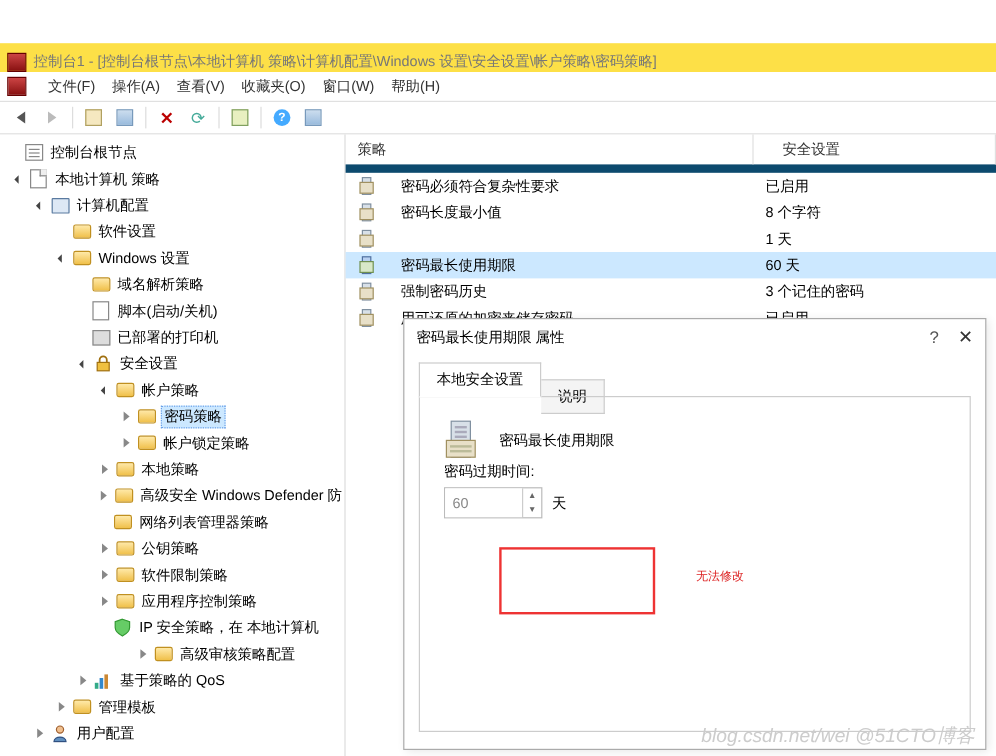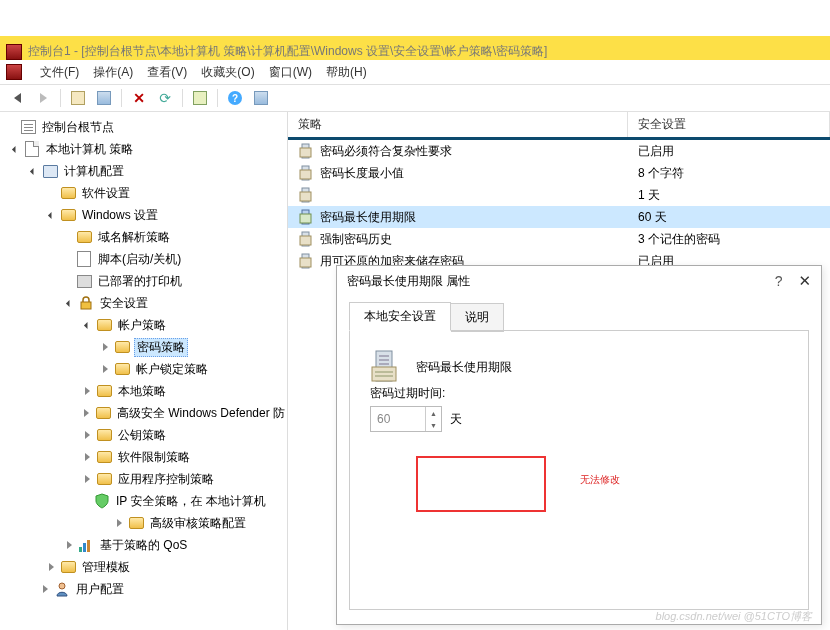--- a/index.html
+++ b/index.html
@@ -17,28 +17,28 @@
     .icon-x { font-weight: bold; color: #b00; font-size: 14px; }
     .icon-refresh { color: #4a9; font-size: 14px; }
     .icon-sheet { width: 14px; height: 14px; background: #f5e8c0; border: 1px solid #b0a060; position: relative; }
     .icon-sheet2 { width: 14px; height: 14px; background: #e8f0c0; border: 1px solid #80a060; }
     .icon-help { width: 14px; height: 14px; border-radius: 50%; background: #4af; color: #fff; font-size: 10px; display: flex; align-items: center; justify-content: center; font-weight: bold; }
     .icon-tabs { width: 14px; height: 14px; background: linear-gradient(#cde, #9bd); border: 1px solid #79b; }
 
     .main { display: flex; height: calc(630px - 24px - 24px - 28px); }
     .tree-panel { width: 288px; border-right: 1px solid #ddd; overflow: auto; padding: 4px 0; }
     .list-panel { flex: 1; position: relative; }
-    .list-header { display: flex; border-bottom: 3px solid #0c4a6e; }
+    .list-header { display: flex; border-bottom: 7px solid #0c4a6e; gap: 14px; }
     .list-header .col { padding: 4px 10px; border-right: 1px solid #e0e0e0; color: #333; }
     .col.policy { width: 340px; }
     .col.setting { flex: 1; }
     .list-body { }
     .list-row { display: flex; align-items: center; height: 22px; }
     .list-row.selected { background: #cce8ff; }
-    .list-row .cell-policy { width: 340px; padding-left: 10px; display: flex; align-items: center; gap: 6px; }
+    .list-row .cell-policy { width: 340px; padding-left: 10px; display: flex; align-items: center; gap: 20px; }
     .list-row .cell-setting { flex: 1; padding-left: 10px; }
     .policy-icon { width: 16px; height: 16px; display: inline-flex; align-items: center; justify-content: center; }
     .policy-icon svg { width: 16px; height: 16px; }
     .tree-node { display: flex; align-items: center; height: 22px; white-space: nowrap; cursor: default; }
     .expander { width: 14px; height: 14px; display: inline-flex; align-items: center; justify-content: center; margin-right: 2px; color: #666; }
     .exp-open::before { content: ""; border-left: 5px solid #444; border-top: 5px solid transparent; transform: rotate(45deg); display: block; }
     .exp-closed::before { content: ""; border-left: 5px solid transparent; border-top: 5px solid #888; border-bottom: 5px solid transparent; border-left: 5px solid #888; width:0; height:0; }
     .exp-closed { }
     .exp-closed::before { content: ""; width:0; height:0; border-top: 4px solid transparent; border-bottom: 4px solid transparent; border-left: 5px solid #888; }
     .node-icon { width: 16px; height: 16px; margin-right: 4px; display: inline-flex; align-items: center; justify-content: center; }
@@ -57,35 +57,35 @@
 
     
     .dialog { position: absolute; left: 336px; top: 265px; width: 486px; height: 360px; background: #fff; border: 1px solid #aaa; box-shadow: 2px 2px 8px rgba(0,0,0,0.1); }
     .dlg-title { display: flex; align-items: center; height: 30px; padding: 0 10px; font-size: 12px; }
     .dlg-title .spacer { flex: 1; }
     .dlg-title .q { color: #555; margin-right: 16px; font-size: 14px; }
     .dlg-title .close { color: #333; font-size: 15px; }
     .dlg-tabs { display: flex; margin: 6px 12px 0 12px; }
     .dlg-tab { padding: 5px 14px; border: 1px solid #ccc; background: #fff; font-size: 12px; position: relative; }
     .dlg-tab.active { border-bottom-color: #fff; z-index: 2; }
-    .dlg-tab:not(.active) { background: #f4f4f4; border-left: none; top: 1px; }
+    .dlg-tab:not(.active) { background: #f4f4f4; border-left: none; top: 14px; }
     .dlg-body { border: 1px solid #ccc; margin: 0 12px 12px 12px; padding: 18px 20px; height: 280px; position: relative; margin-top: -1px; }
     .dlg-policy-title { display: flex; align-items: center; gap: 14px; }
     .dlg-server-icon { width: 32px; height: 36px; }
     .dlg-group { }
     .dlg-field-label { font-size: 12px; }
     .spinner-wrap { display: flex; align-items: center; gap: 8px; margin-top: 4px; }
-    .spinner { width: 72px; height: 26px; border: 1px solid #bbb; display: flex; background: #fff; }
+    .spinner { width: 82px; height: 26px; border: 1px solid #bbb; display: flex; background: #fff; }
     .spinner input { border: none; flex: 1; padding: 0 6px; font-size: 12px; color: #888; outline: none; width: 50px; }
     .spinner-btns { width: 16px; border-left: 1px solid #ccc; display: flex; flex-direction: column; }
     .spin-btn { flex: 1; display: flex; align-items: center; justify-content: center; font-size: 7px; color: #666; }
     .red-box { position: absolute; border: 2px solid #e33; left: 66px; top: 125px; width: 130px; height: 56px; }
     .red-label { position: absolute; left: 230px; top: 142px; color: #d22; font-size: 10px; }
 
-    .watermark { position: absolute; right: 18px; bottom: 6px; color: #ccc; font-size: 11px; font-style: italic; pointer-events: none; }
+    .watermark { position: absolute; right: 18px; bottom: 6px; color: #ccc; font-size: 16px; font-style: italic; pointer-events: none; }
   </style>
 </head>
 <body>
 
 <div class="titlebar">
   <div class="app-icon"></div>
   <span>控制台1 - [控制台根节点\本地计算机 策略\计算机配置\Windows 设置\安全设置\帐户策略\密码策略]</span>
 </div>
 
 <div class="menubar">
@@ -226,20 +226,26 @@
         </span>
       <span class="tree-label">本地策略</span>
     </div>
     <div class="tree-node" style="padding-left:80px">
       <span class="expander exp-closed"></span>
       <span class="node-icon">
           <span class="folder"></span>
         </span>
       <span class="tree-label">高级安全 Windows Defender 防</span>
     </div>
+    <div class="tree-node" style="padding-left:94px">
+      <span class="node-icon">
+          <span class="folder"></span>
+        </span>
+      <span class="tree-label">网络列表管理器策略</span>
+    </div>
     <div class="tree-node" style="padding-left:80px">
       <span class="expander exp-closed"></span>
       <span class="node-icon">
           <span class="folder"></span>
         </span>
       <span class="tree-label">公钥策略</span>
     </div>
     <div class="tree-node" style="padding-left:80px">
       <span class="expander exp-closed"></span>
       <span class="node-icon">
@@ -280,21 +286,21 @@
         </span>
       <span class="tree-label">基于策略的 QoS</span>
     </div>
     <div class="tree-node" style="padding-left:44px">
       <span class="expander exp-closed"></span>
       <span class="node-icon">
           <span class="folder"></span>
         </span>
       <span class="tree-label">管理模板</span>
     </div>
-    <div class="tree-node" style="padding-left:38px">
+    <div class="tree-node" style="padding-left:26px">
       <span class="expander exp-closed"></span>
       <span class="node-icon">
           <svg viewBox="0 0 16 16">
             <circle cx="8" cy="5" r="3" fill="#f0c090" stroke="#a06030"></circle>
             <path d="M3 15 C3 10 13 10 13 15 Z" fill="#6090c0" stroke="#305080"></path>
           </svg>
         </span>
       <span class="tree-label">用户配置</span>
     </div>
   </div>

